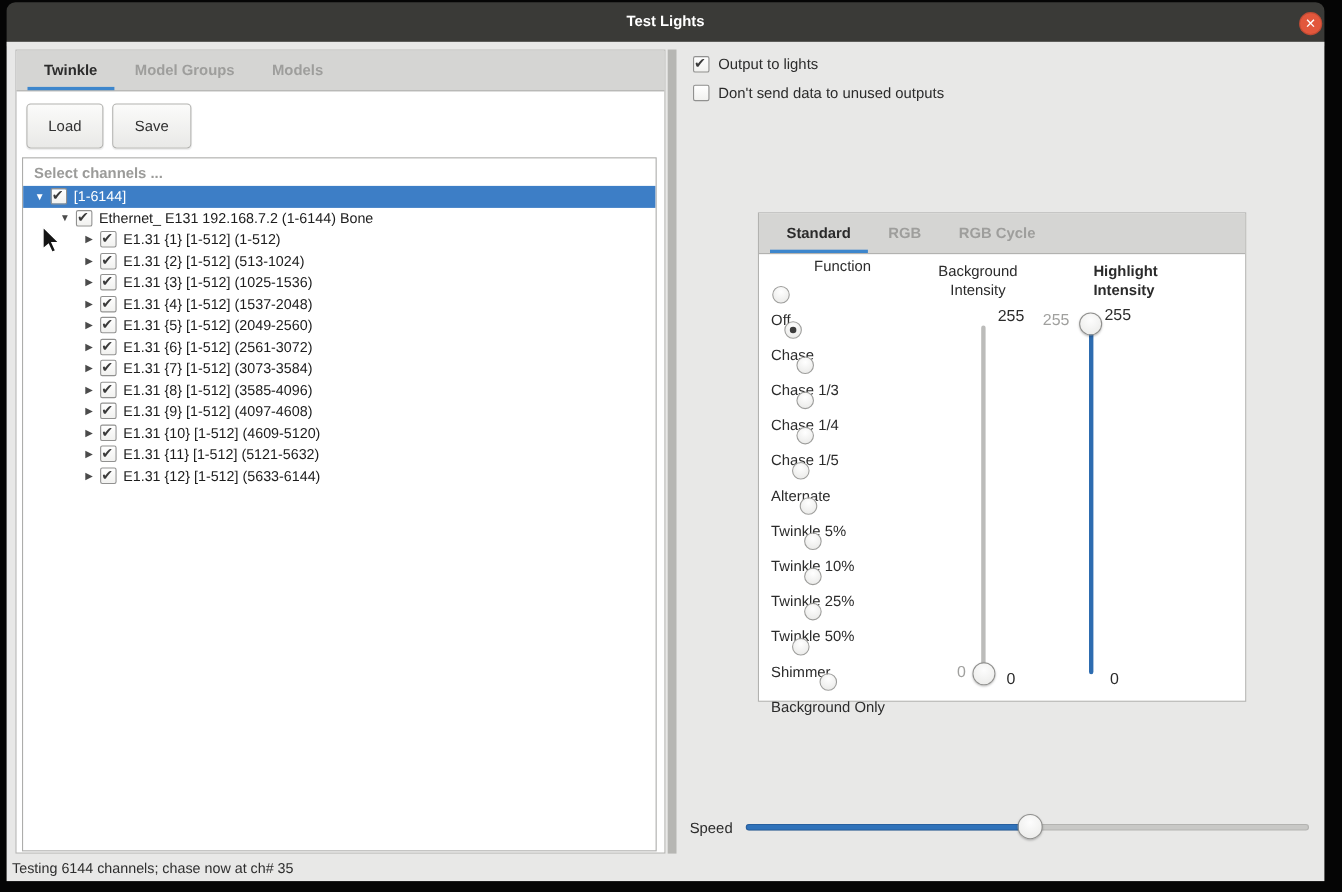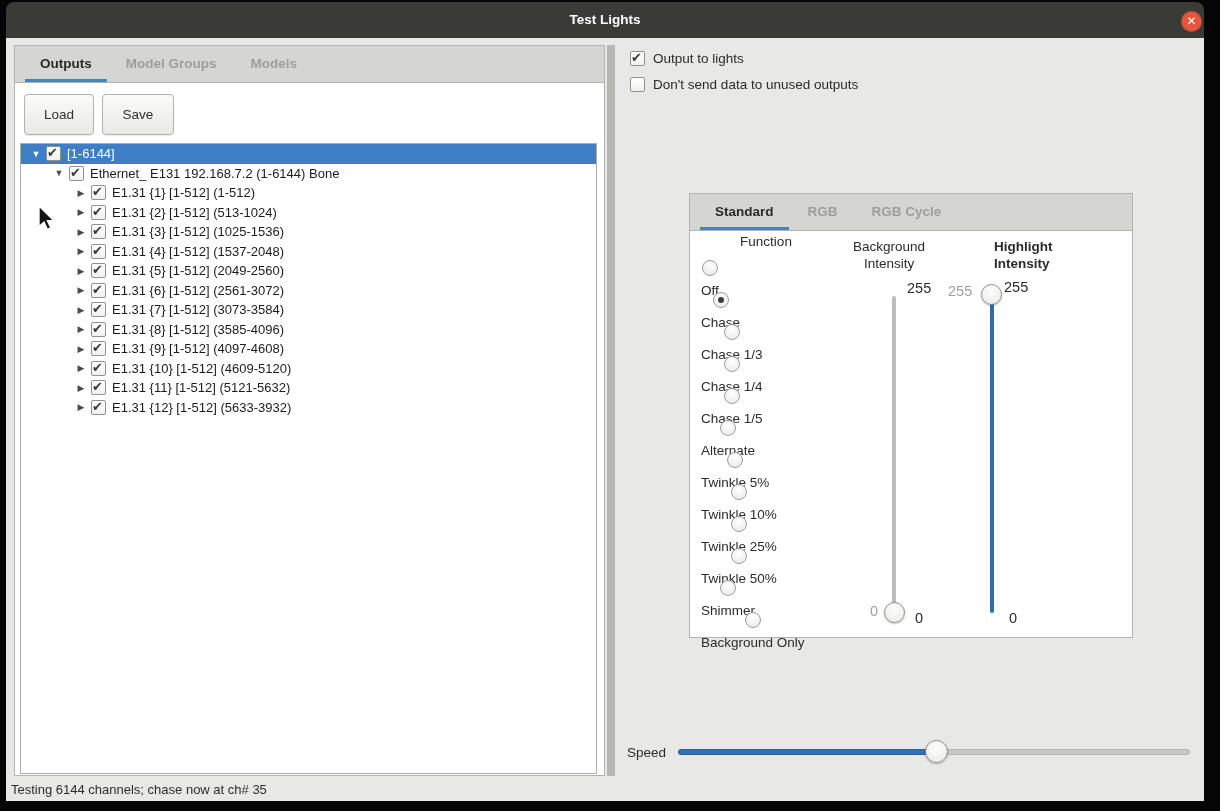--- a/index.html
+++ b/index.html
@@ -104,30 +104,31 @@
 
   <div id="titlebar">
     <div id="window-title">Test Lights</div>
     <div id="close-btn"><span>✕</span></div>
   </div>
 
   <div id="window-body"></div>
 
   <div id="nb-left" class="notebook">
     <div class="tabstrip">
-      <div class="tab active">Outputs</div>
+      <div class="tab active">Twinkle</div>
       <div class="tab">Model Groups</div>
       <div class="tab">Models</div>
     </div>
   </div>
 
   <button class="btn" id="btn-load">Load</button>
   <button class="btn" id="btn-save">Save</button>
 
   <div id="tree">
+    <div id="tree-header">Select channels ...</div>
 
     <div class="trow lvl0 selected">
       <span class="arrow">▼</span>
       <span class="cb">
           <i>✔</i>
         </span>
       <span class="tlabel">[1-6144]</span>
     </div>
     <div class="trow lvl1">
       <span class="arrow">▼</span>
@@ -211,21 +212,21 @@
       <span class="cb">
           <i>✔</i>
         </span>
       <span class="tlabel">E1.31 {11} [1-512] (5121-5632)</span>
     </div>
     <div class="trow lvl2">
       <span class="arrow">▶</span>
       <span class="cb">
           <i>✔</i>
         </span>
-      <span class="tlabel">E1.31 {12} [1-512] (5633-3932)</span>
+      <span class="tlabel">E1.31 {12} [1-512] (5633-6144)</span>
     </div>
   </div>
 
   <svg id="cursor" width="19" height="28" viewBox="0 0 19 28">
     <path d="M3,2 L3,22.5 L8,18.2 L11.3,25.4 L14.7,23.8 L11.4,16.8 L18,16.8 Z" fill="#141414" stroke="#ffffff" stroke-width="1.4"></path>
   </svg>
 
   <div id="splitter"></div>
 
   <div class="cbrow" id="cbrow-output">

